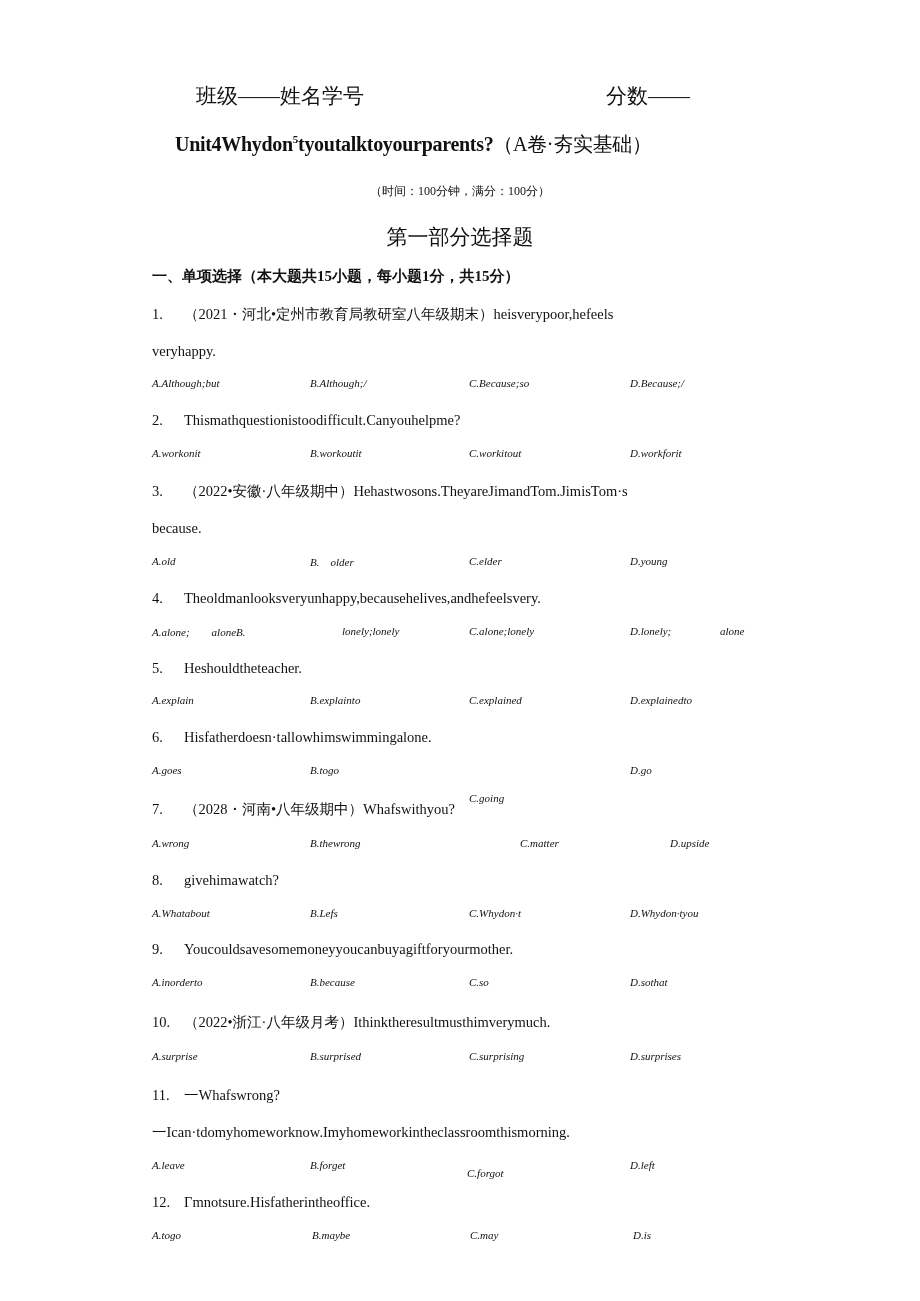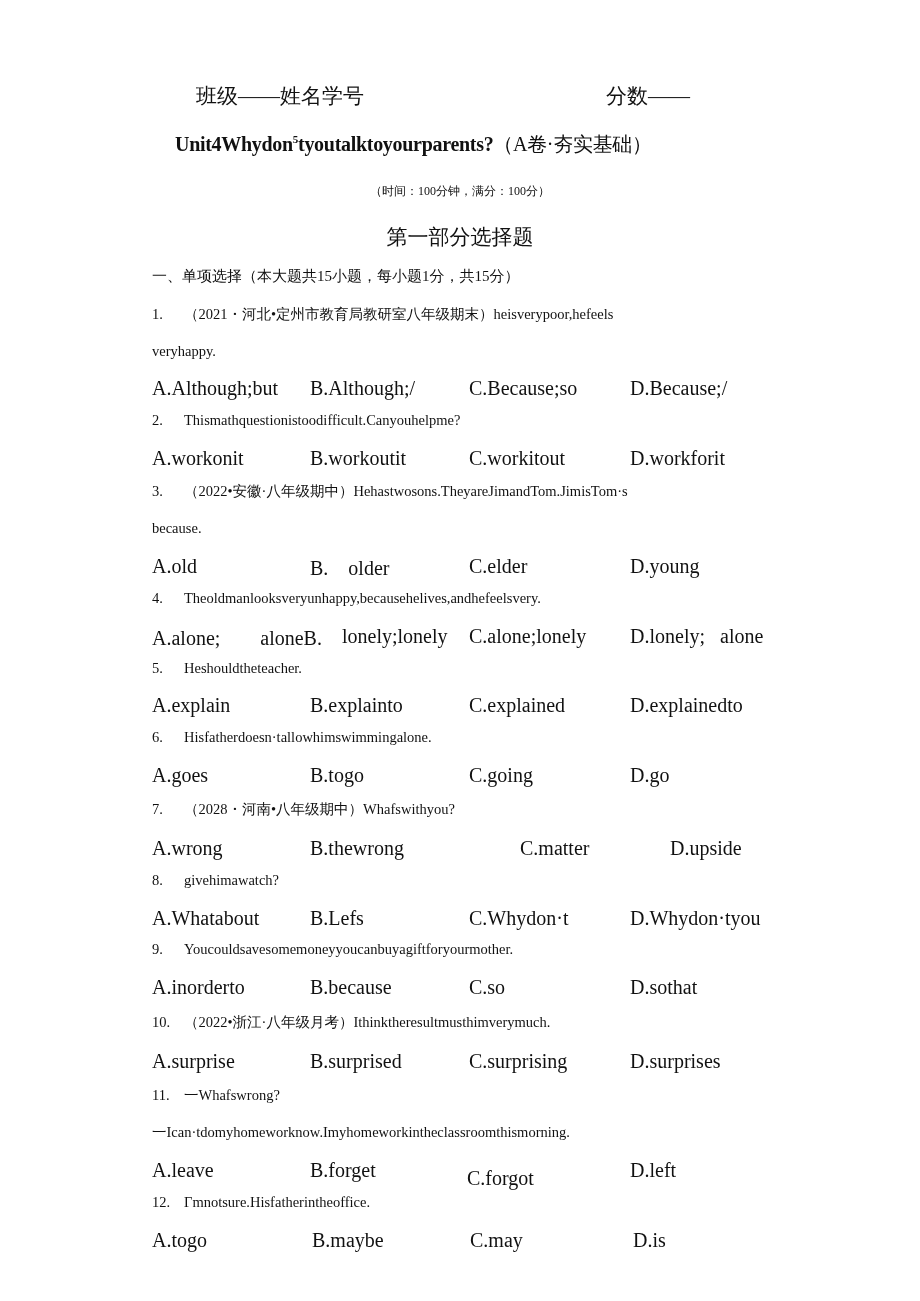--- a/index.html
+++ b/index.html
@@ -5,24 +5,24 @@
   html, body { margin: 0; padding: 0; background: #ffffff; }
   body { width: 920px; height: 1301px; position: relative; overflow: hidden;
          font-family: "Liberation Serif", "DejaVu Serif", serif; color: #111; }
   .abs { position: absolute; white-space: nowrap; }
   .hdr { font-size: 21px; top: 82px; }
   .title { font-size: 20px; font-weight: bold; top: 131px; left: 175px; letter-spacing: -0.3px; }
   .title .sup { font-size: 11px; vertical-align: super; font-weight: bold; }
   .title .cn { font-weight: normal; }
   .sub { font-size: 12px; top: 183px; left: 0; width: 920px; text-align: center; }
   .part { font-size: 21px; top: 223px; left: 0; width: 920px; text-align: center; }
-  .section { font-size: 15px; font-weight: normal; top: 267px; left: 152px; }
+  .section { font-size: 15px; font-weight: bold; top: 267px; left: 152px; }
   .line { font-size: 14.5px; left: 152px; }
   .qnum { display: inline-block; width: 32px; }
-  .opt { font-size: 20px; }
+  .opt { font-size: 11px; font-style: italic; }
 </style>
 </head>
 <body>
 
 <div>
 
   <div class="abs hdr" style="left:196px;">班级——姓名学号</div>
   <div class="abs hdr" style="left:606px;">分数——</div>
 
   <div class="abs title">
@@ -62,21 +62,21 @@
 
   <div class="abs line" style="top:660px;"><span class="qnum">5.</span><span>Heshouldtheteacher.</span></div>
   <div class="abs opt" style="top:694px;left:152px;">A.explain</div>
   <div class="abs opt" style="top:694px;left:310px;">B.explainto</div>
   <div class="abs opt" style="top:694px;left:469px;">C.explained</div>
   <div class="abs opt" style="top:694px;left:630px;">D.explainedto</div>
 
   <div class="abs line" style="top:729px;"><span class="qnum">6.</span><span>Hisfatherdoesn·tallowhimswimmingalone.</span></div>
   <div class="abs opt" style="top:764px;left:152px;">A.goes</div>
   <div class="abs opt" style="top:764px;left:310px;">B.togo</div>
-  <div class="abs opt" style="top:764px;left:469px;">C.going</div>
+  <div class="abs opt" style="top:792px;left:469px;">C.going</div>
   <div class="abs opt" style="top:764px;left:630px;">D.go</div>
 
   <div class="abs line" style="top:800px;"><span class="qnum">7.</span><span>（2028・河南•八年级期中）Whafswithyou?</span></div>
   <div class="abs opt" style="top:837px;left:152px;">A.wrong</div>
   <div class="abs opt" style="top:837px;left:310px;">B.thewrong</div>
   <div class="abs opt" style="top:837px;left:495px;margin-left:25px;">C.matter</div>
   <div class="abs opt" style="top:837px;left:630px;margin-left:40px;">D.upside</div>
 
   <div class="abs line" style="top:872px;"><span class="qnum">8.</span><span>givehimawatch?</span></div>
   <div class="abs opt" style="top:907px;left:152px;">A.Whatabout</div>

